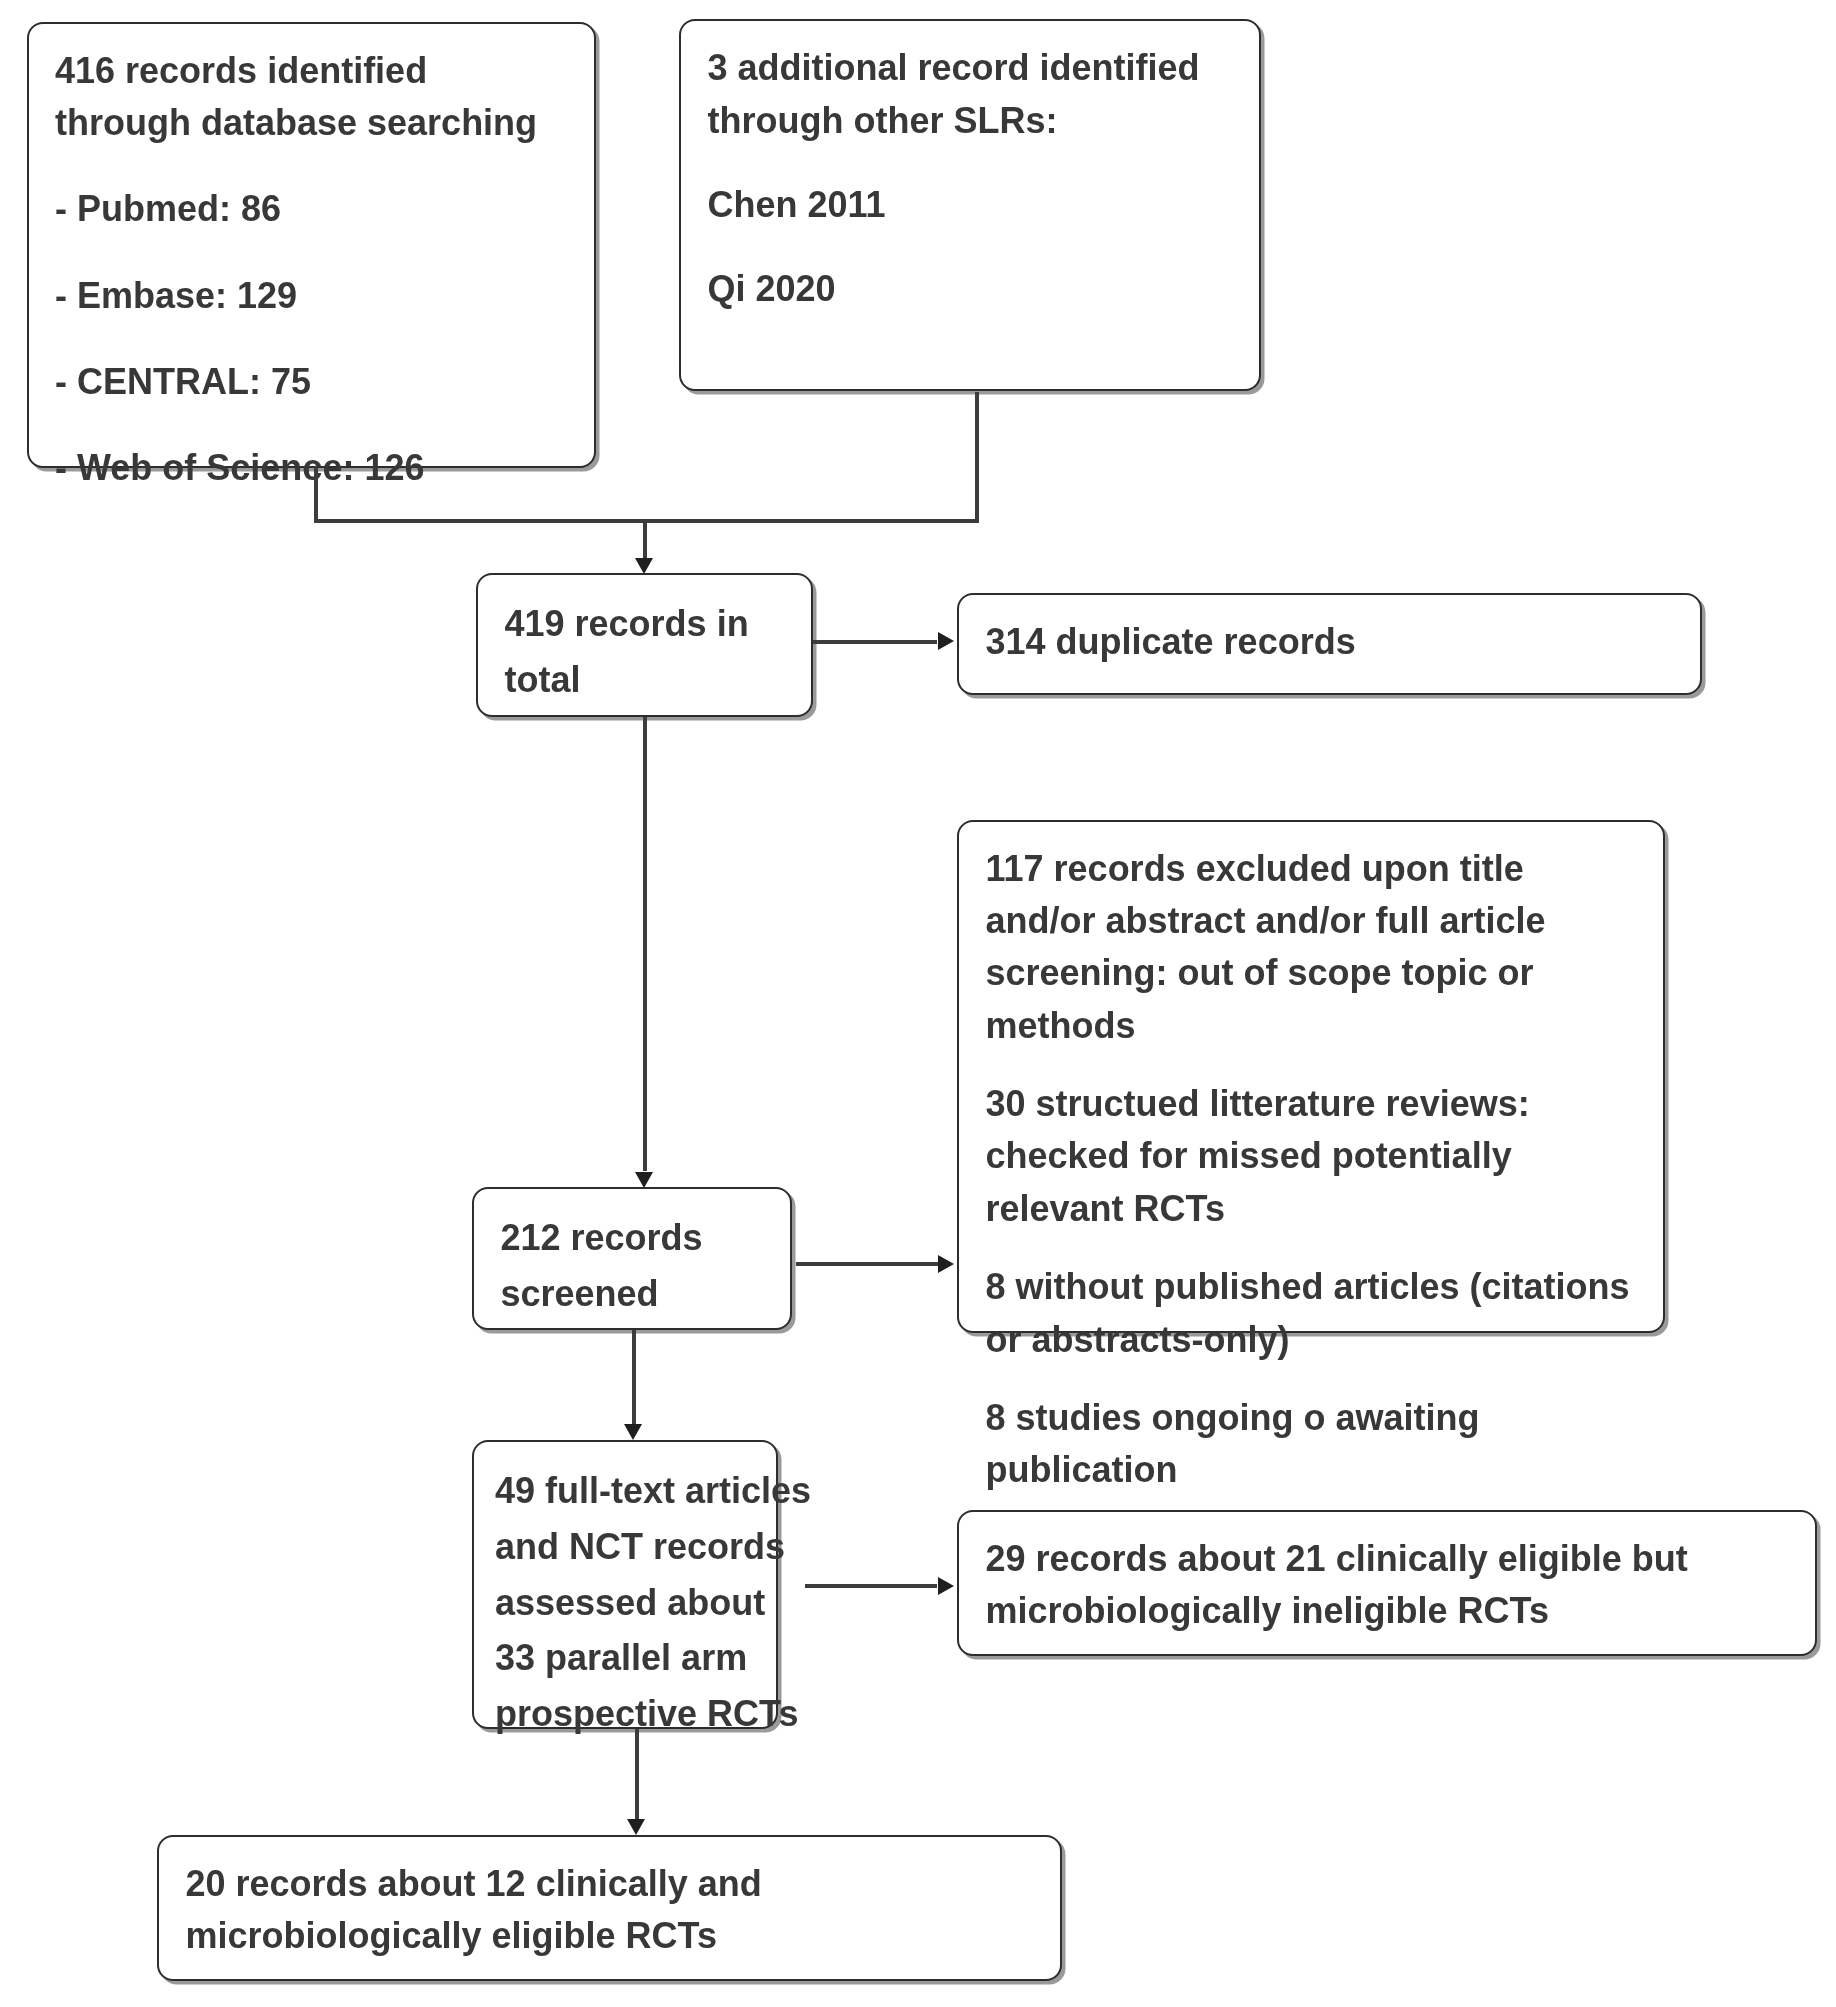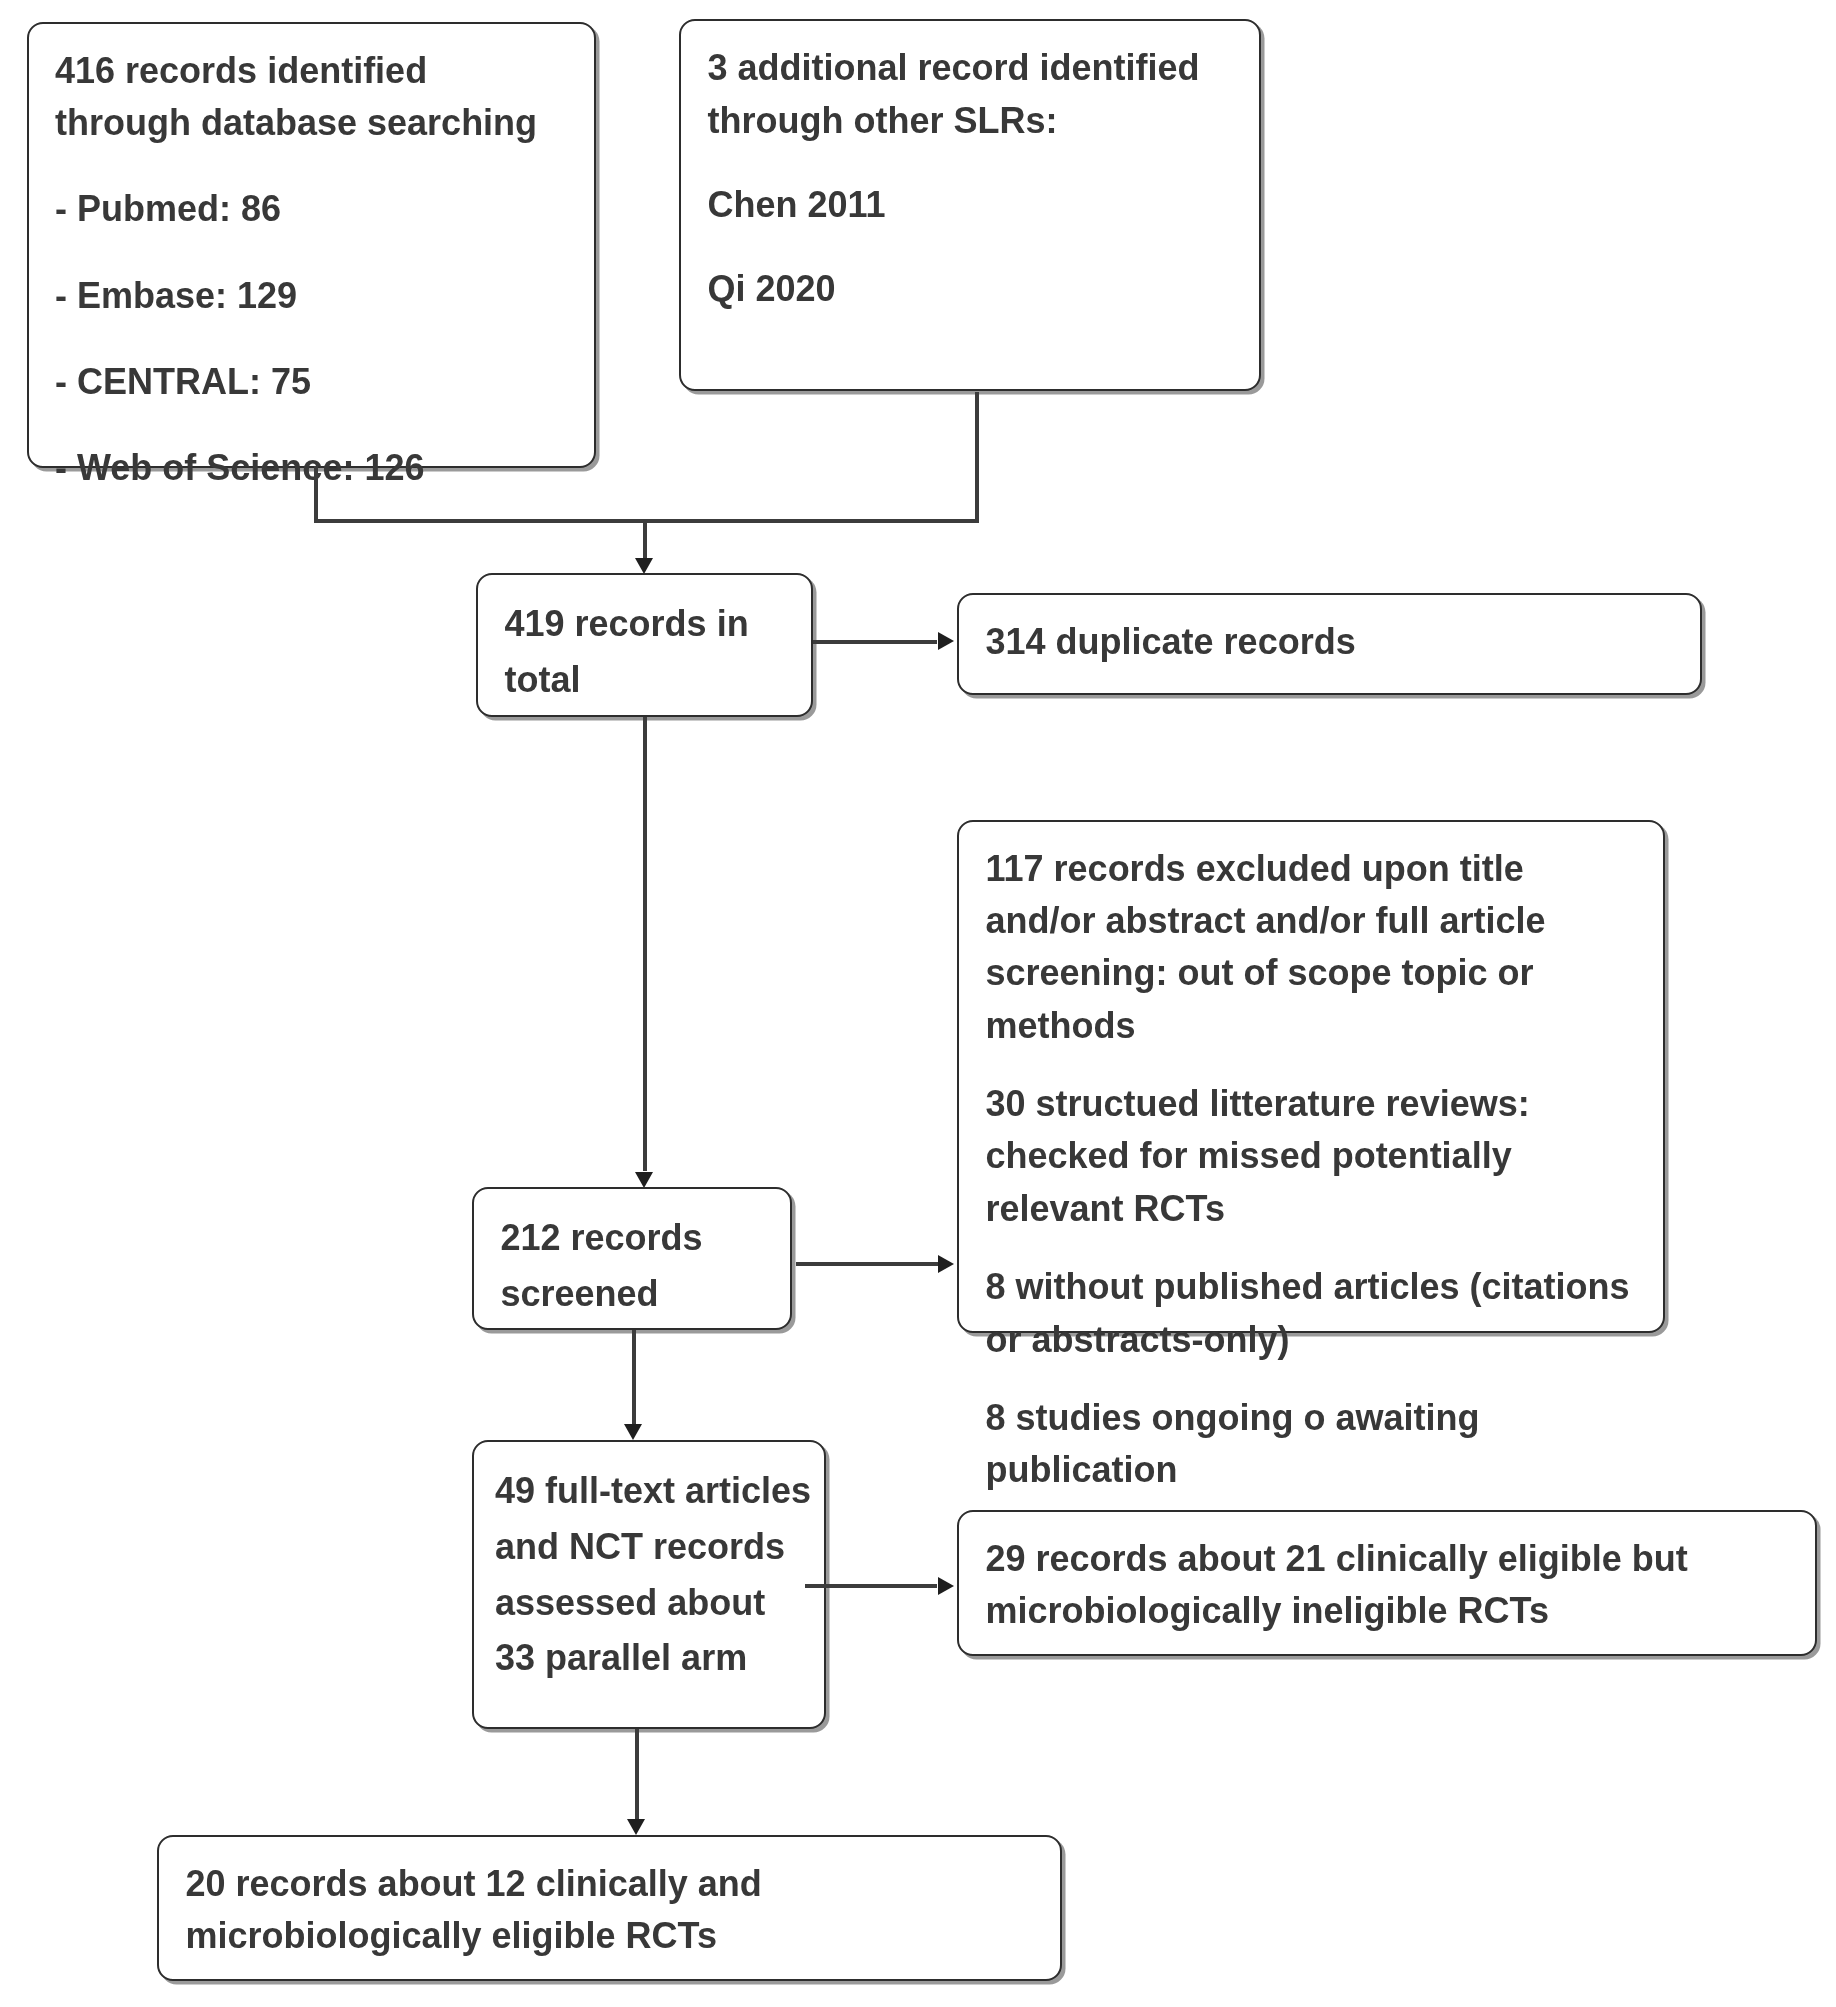--- a/index.html
+++ b/index.html
@@ -113,25 +113,26 @@
     <div class="ln">212 records</div>
     <div class="ln">screened</div>
   </div>
 
   <div class="line-h" style="left:796px; top:1262px; width:142px;"></div>
   <div class="arrow-right" style="left:938px; top:1255px;"></div>
 
   <div class="line-v" style="left:632px; top:1330px; height:94px;"></div>
   <div class="arrow-down" style="left:624px; top:1424px;"></div>
 
-  <div class="box" style="left:472px; top:1440px; width:354px; height:289px; padding:21px;">
+  <div class="box" style="left:472px; top:1440px; width:306px; height:289px; padding:21px;">
     <div class="ln">49 full-text articles</div>
     <div class="ln">and NCT records</div>
     <div class="ln">assessed about</div>
     <div class="ln">33 parallel arm</div>
+    <div class="ln">prospective RCTs</div>
   </div>
 
   <div class="line-h" style="left:805px; top:1584px; width:132px;"></div>
   <div class="arrow-right" style="left:938px; top:1577px;"></div>
 
   <div class="box" style="left:957px; top:1510px; width:860px; height:146px;">
     <p>29 records about 21 clinically eligible but microbiologically ineligible RCTs</p>
   </div>
 
   <div class="line-v" style="left:635px; top:1729px; height:90px;"></div>

